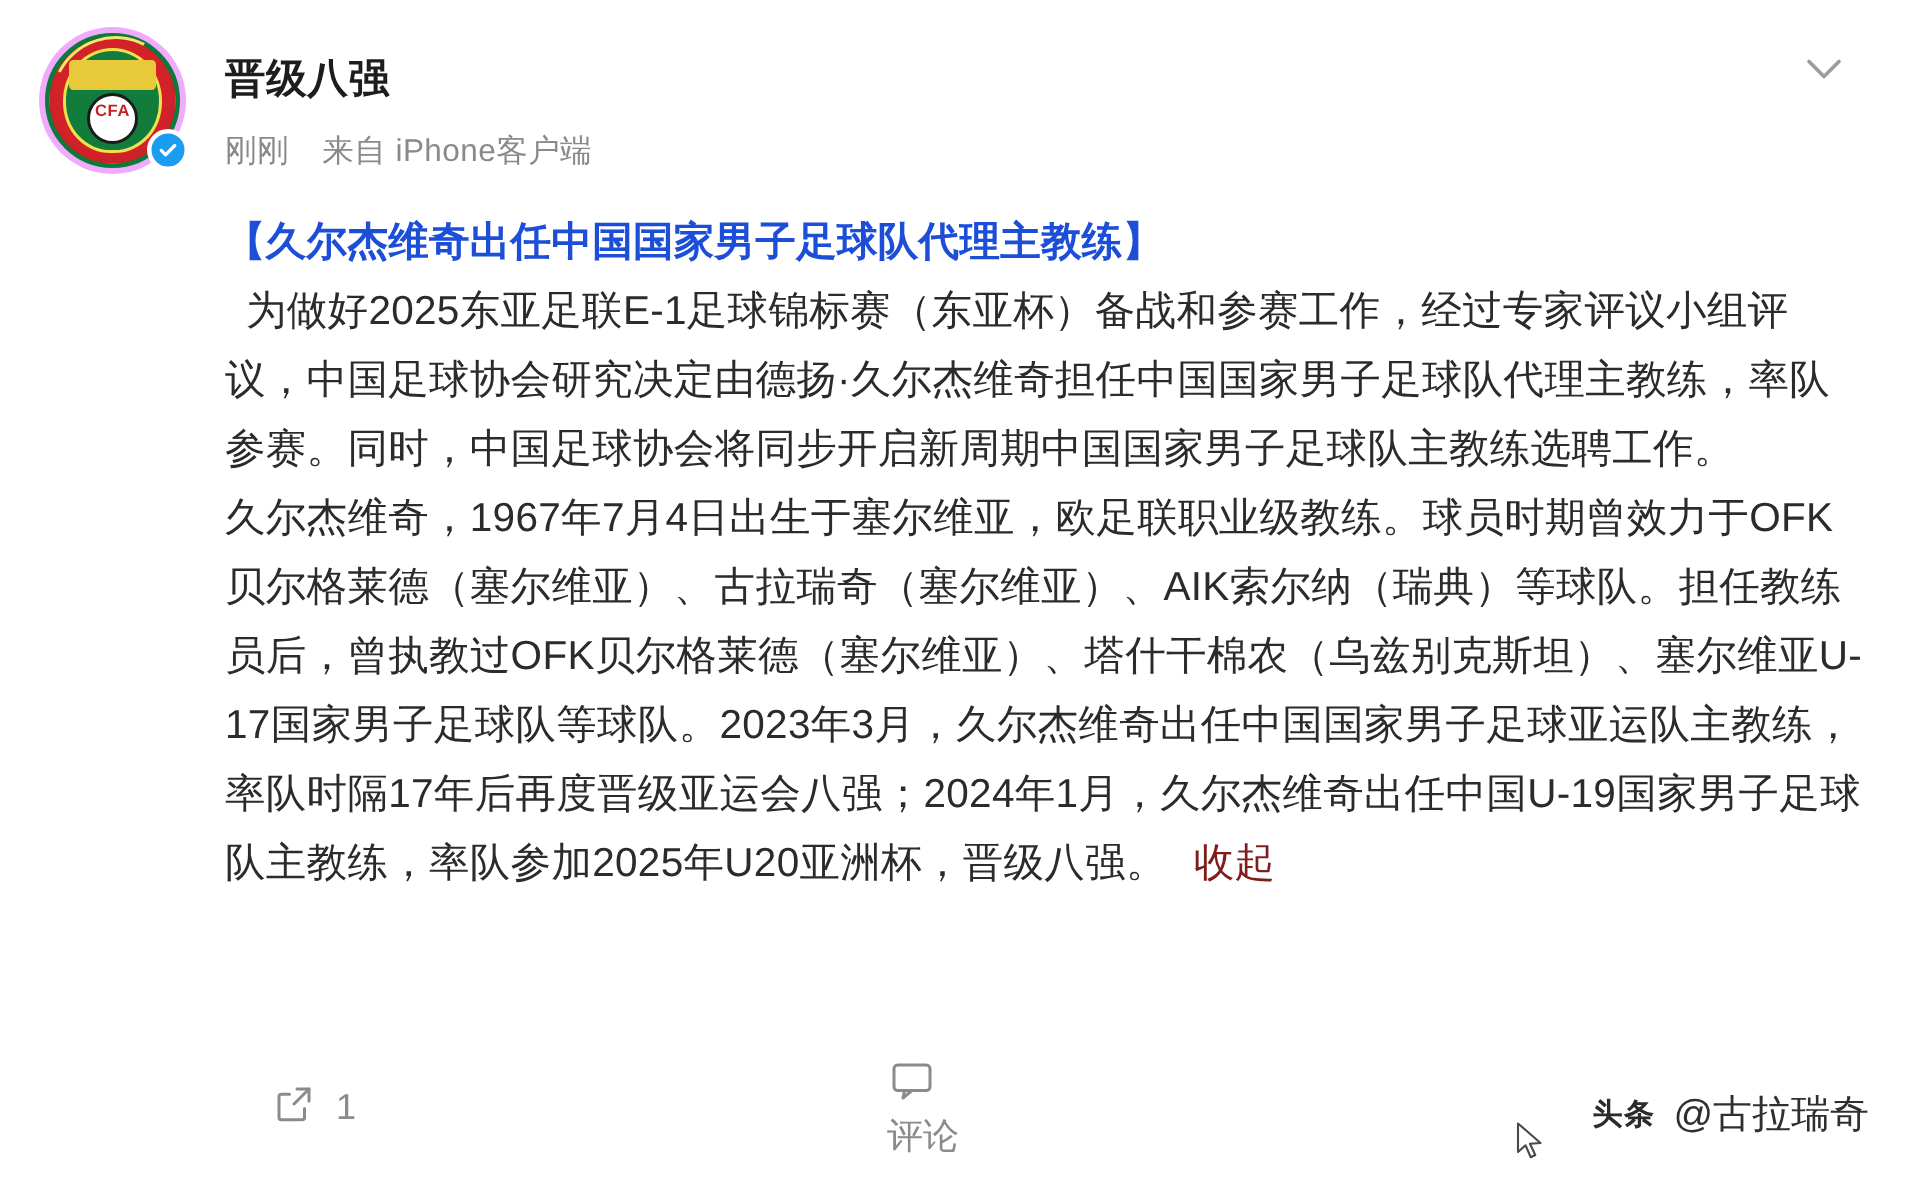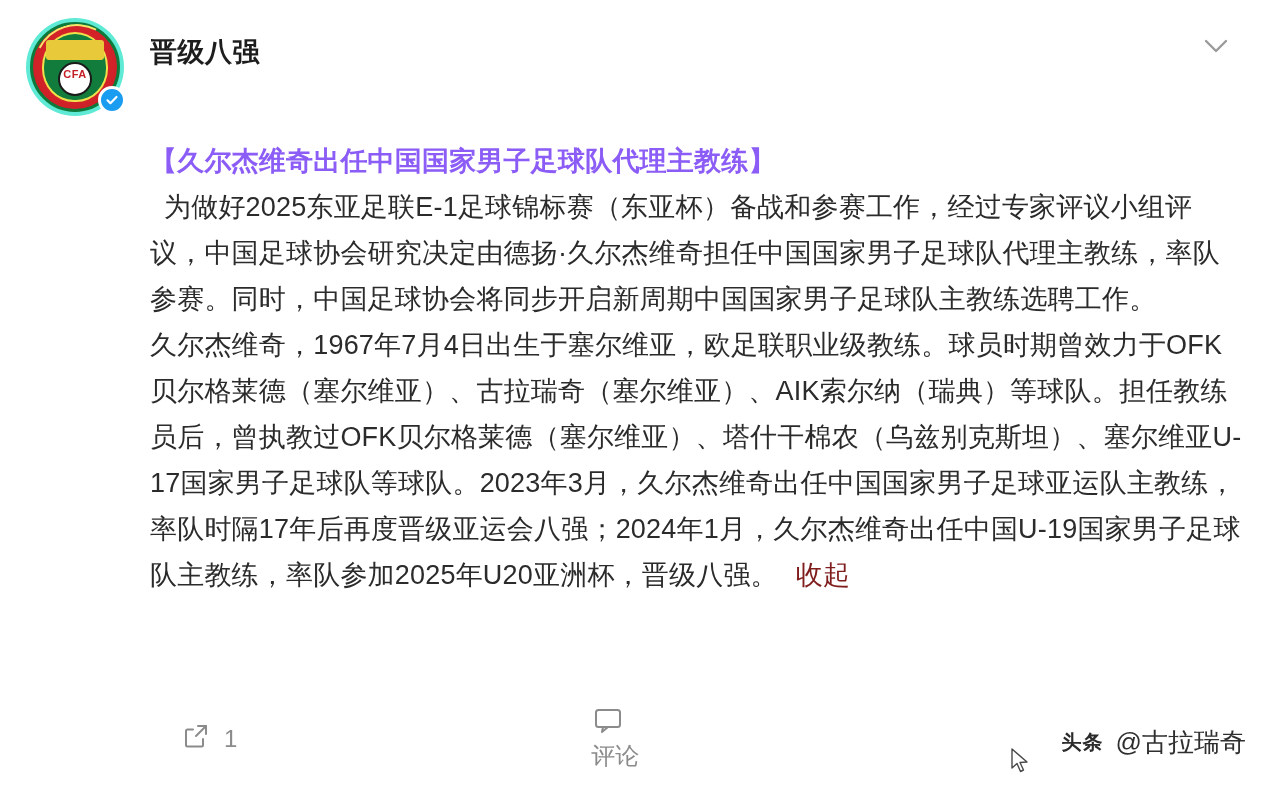--- a/index.html
+++ b/index.html
@@ -37,21 +37,21 @@
     border-radius: 50%;
     position: relative;
     background: #ffffff;
     overflow: visible;
   }
   .avatar .crest {
     position: absolute;
     left: 0; top: 0;
     width: 98px; height: 98px;
     border-radius: 50%;
-    background: #5eead4;
+    background: #f0abfc;
   }
   .crest-outer {
     position: absolute;
     left: 4px; top: 4px;
     width: 90px; height: 90px;
     border-radius: 50%;
     background: radial-gradient(circle at 50% 46%, #d8242a 0 38%, #d8242a 38%, #c41f25 100%);
     border: 3px solid #0b7a3b;
     box-sizing: border-box;
   }
@@ -148,21 +148,21 @@
     margin-left: 124px;
     margin-top: 22px;
     font-size: 27px;
     line-height: 46px;
     color: #2b2b2b;
     letter-spacing: 0.2px;
   }
   .content p { margin: 0; }
   .content .title {
     font-weight: bold;
-    color: #8b5cf6;
+    color: #1d4ed8;
   }
   .indent { display:inline-block; width: 14px; }
   .collapse-link {
     color: #7f1d1d;
     margin-left: 18px;
     cursor: pointer;
   }
 
   
   .footer {
@@ -235,20 +235,25 @@
       </div>
       <div class="verify-badge">
         <svg width="16" height="16" viewBox="0 0 16 16" aria-hidden="true">
           <path d="M3.5 8.3 L6.4 11.2 L12.5 5.0" fill="none" stroke="#ffffff" stroke-width="2.2" stroke-linecap="round" stroke-linejoin="round"></path>
         </svg>
       </div>
     </div>
 
     <div class="head-text">
       <div class="username">晋级八强</div>
+      <div class="meta">
+        <span>刚刚</span>
+        <span class="dot-space"></span>
+        <span>来自 iPhone客户端</span>
+      </div>
     </div>
 
     <div class="chevron">
       <svg width="40" height="40" viewBox="0 0 40 40" aria-hidden="true">
         <path d="M10 15 L20 25 L30 15" fill="none" stroke="#9b9b9b" stroke-width="2.4" stroke-linecap="round" stroke-linejoin="round"></path>
       </svg>
     </div>
   </div>
 
   <div class="content">

